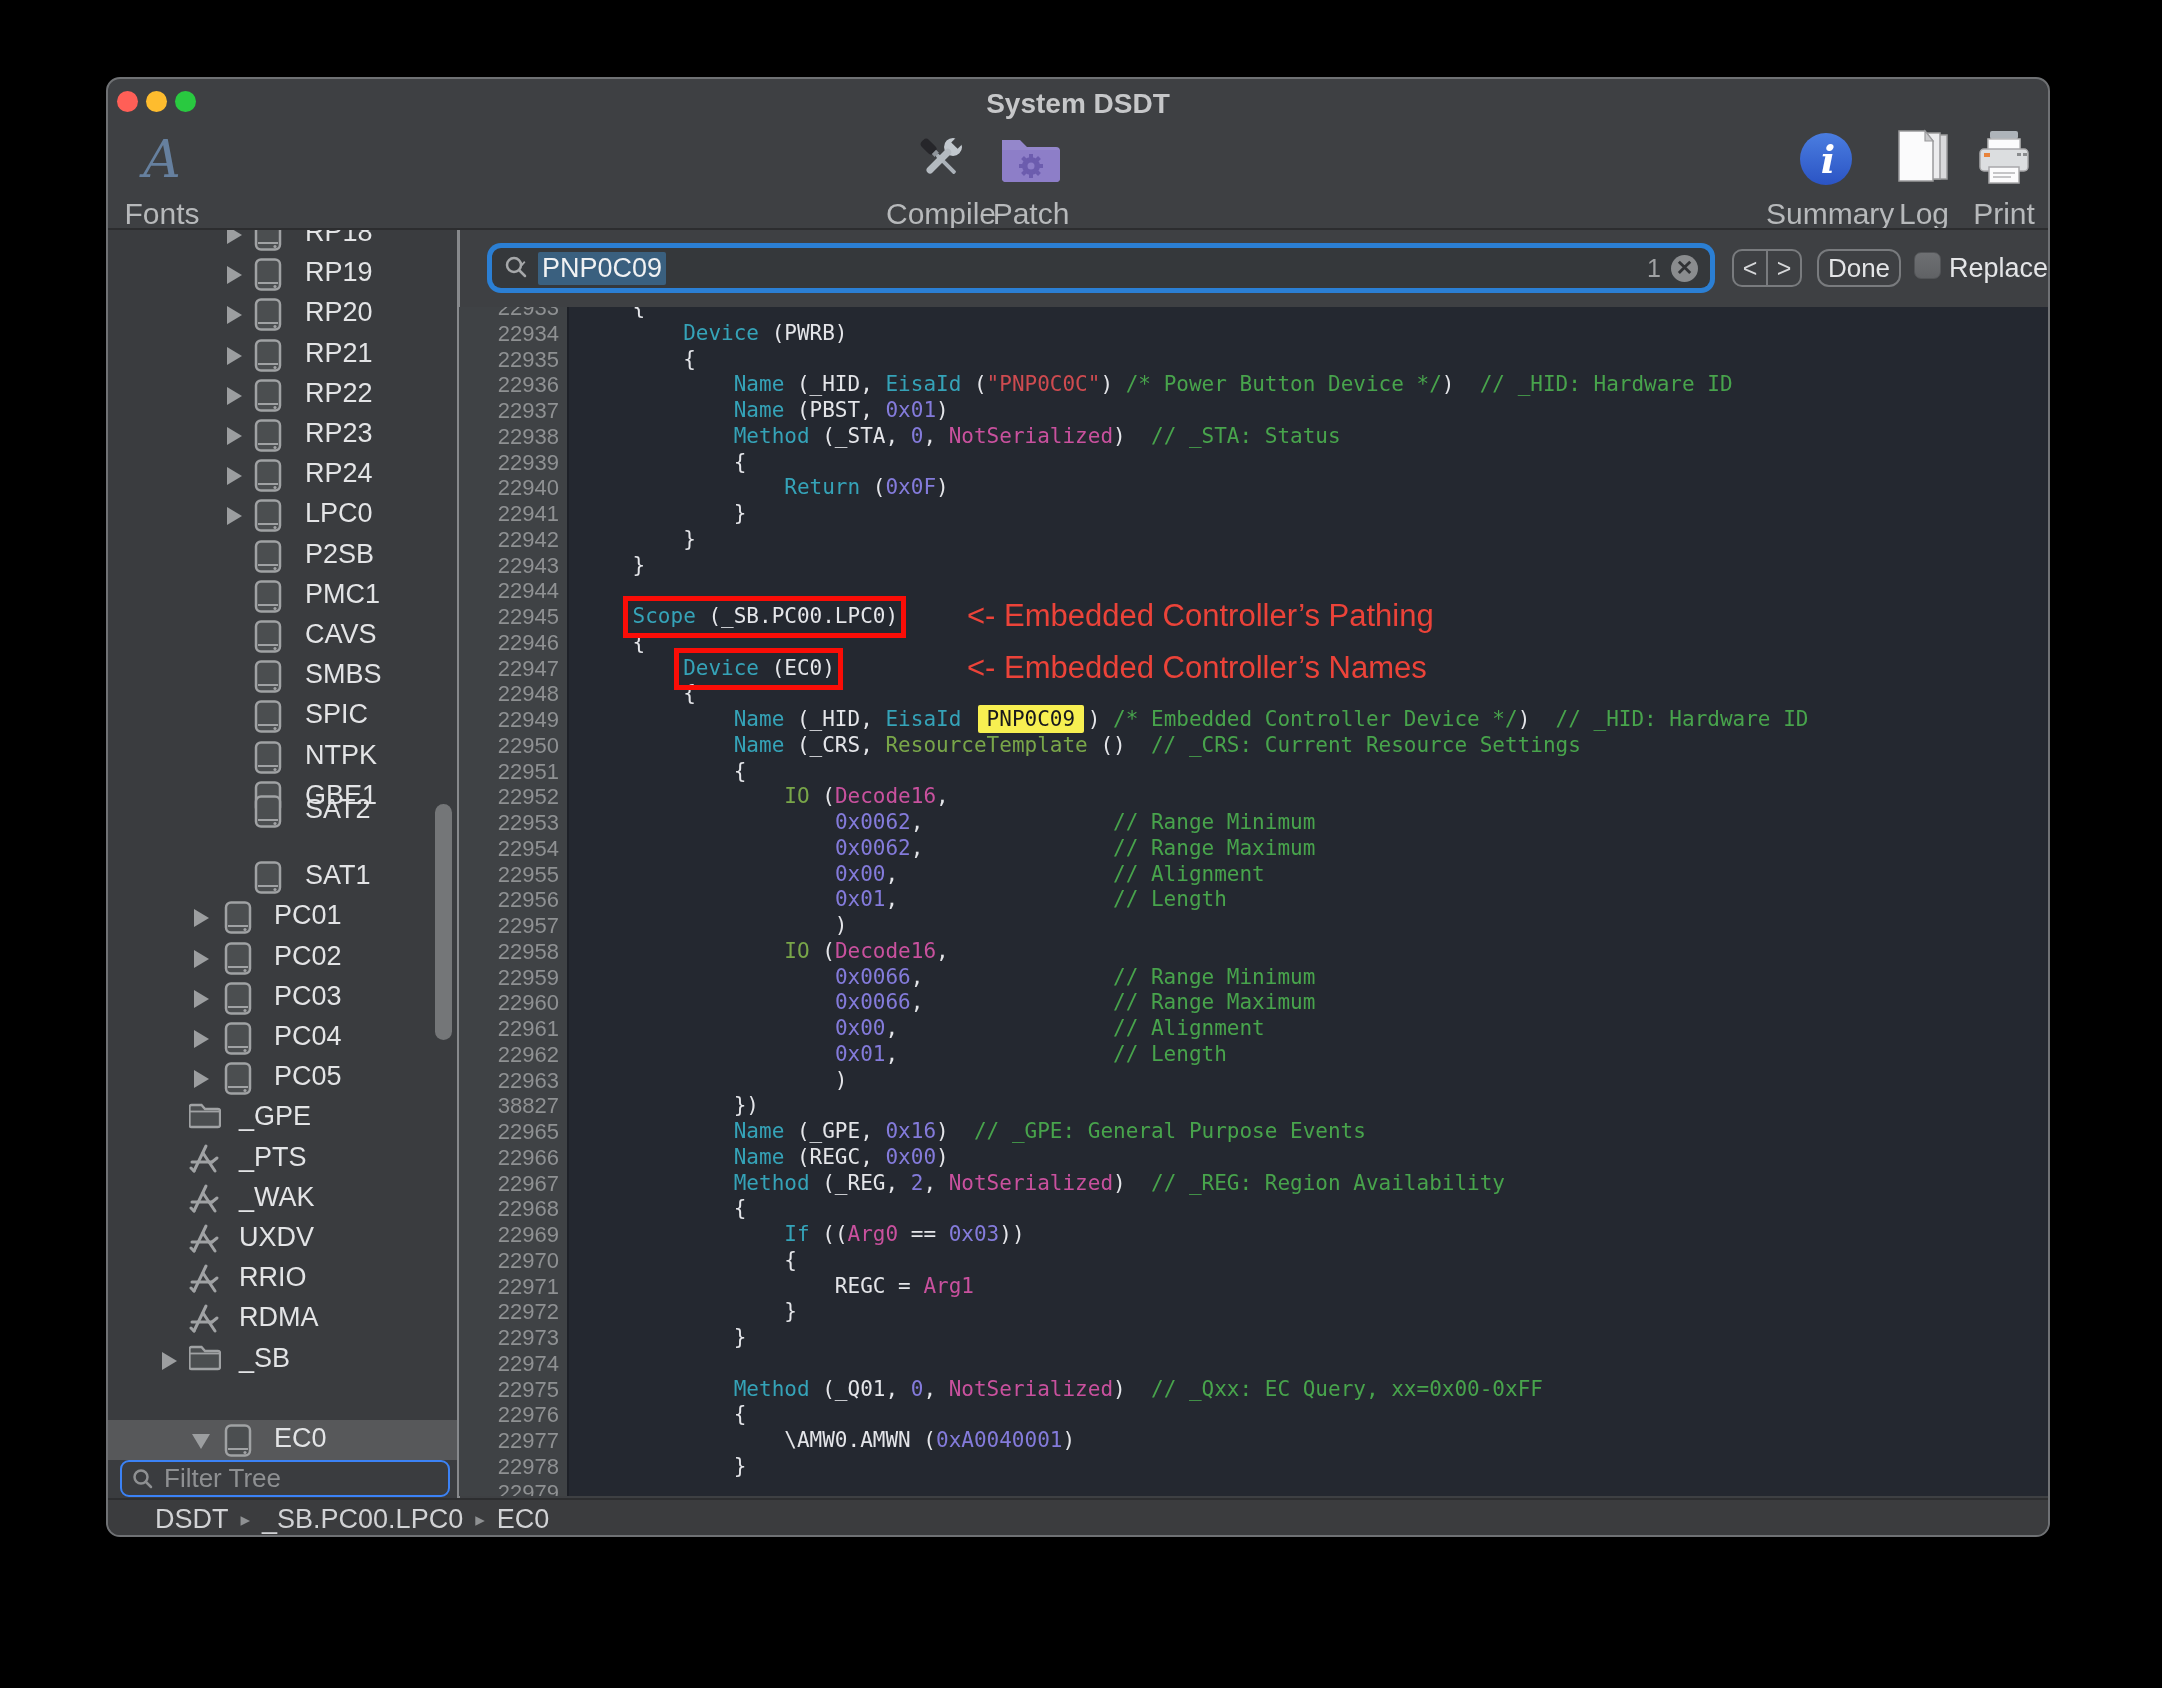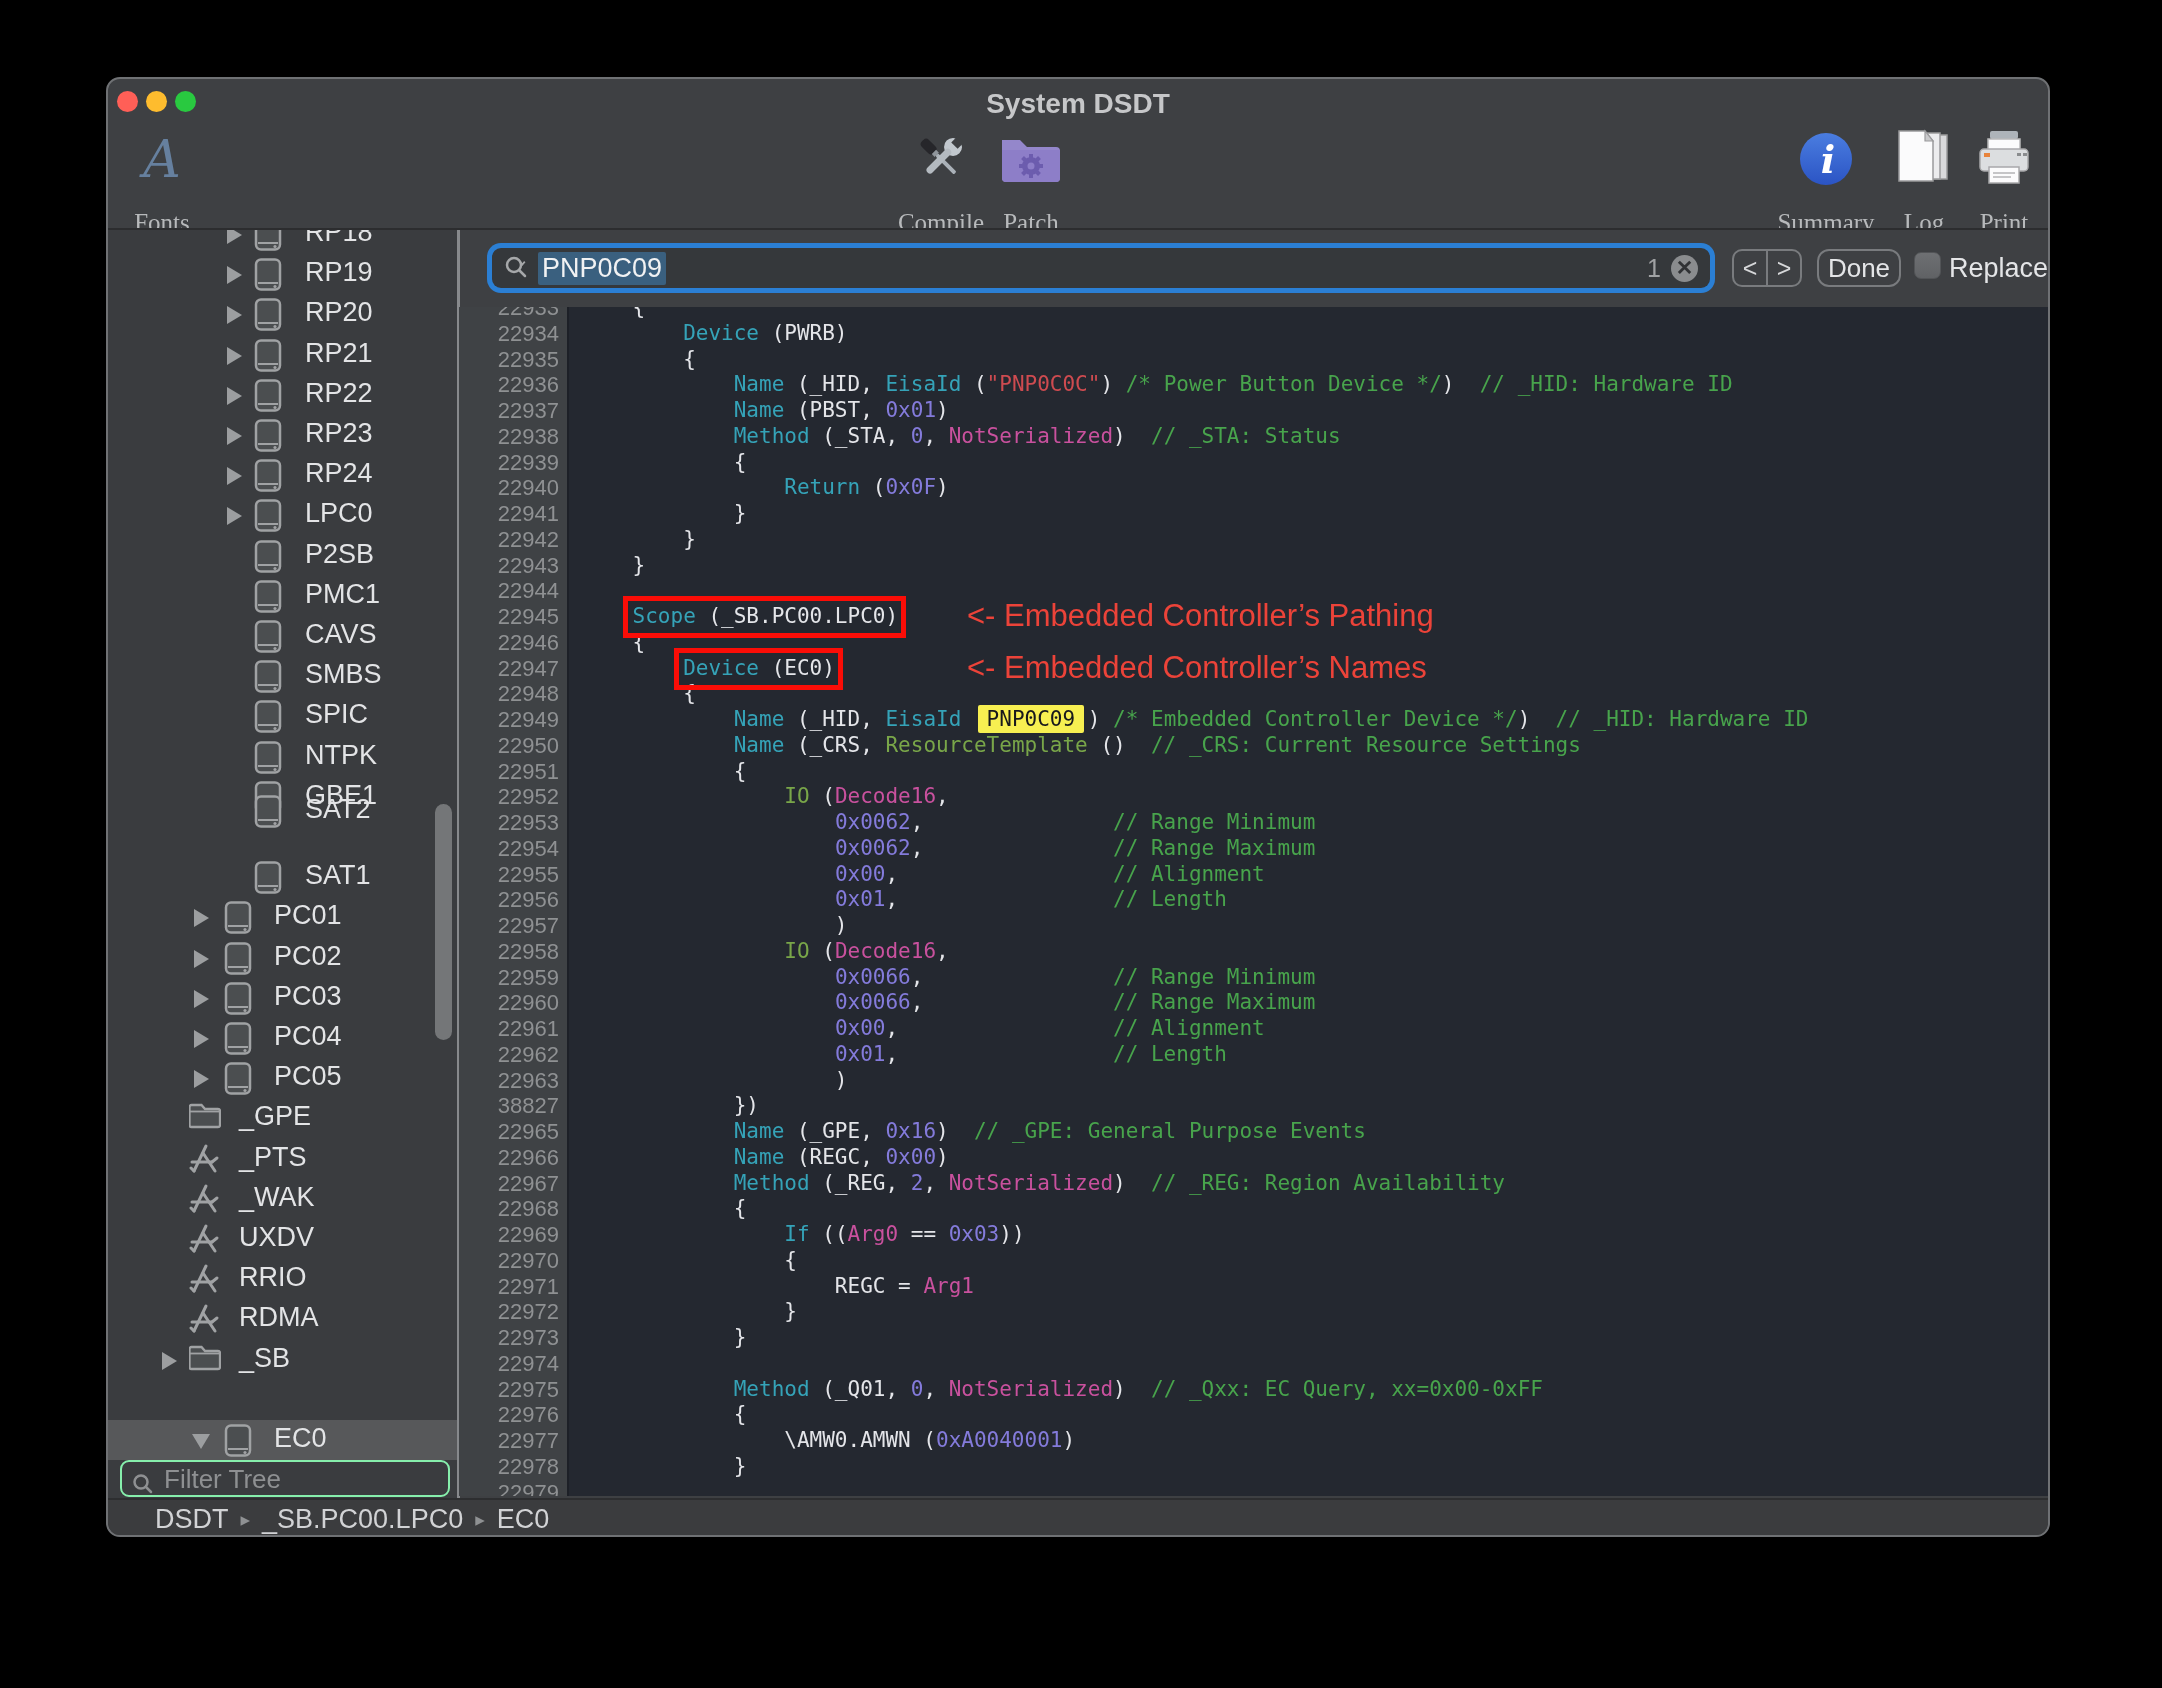--- a/index.html
+++ b/index.html
@@ -4,35 +4,35 @@
 <style>
   html,body{margin:0;padding:0;background:#000;width:2162px;height:1688px;font-family:"Liberation Sans",sans-serif;}
   *{box-sizing:border-box;}
   #window{position:absolute;left:106px;top:77px;width:1944px;height:1460px;background:#3E4043;
           border:2px solid #6F7174;border-radius:14px;overflow:hidden;}
   
   .traffic{position:absolute;width:21px;height:21px;border-radius:50%;top:12px;}
   #title{position:absolute;left:0;right:0;top:9px;text-align:center;font-size:28px;font-weight:600;color:#C6C7C9;}
   .tb-item{position:absolute;top:50px;width:120px;text-align:center;}
   .tb-icon{height:60px;display:flex;align-items:center;justify-content:center;}
-  .tb-label{margin-top:20px;font-size:25px;color:#B7B9BB;font-family:Liberation Serif, serif;}
+  .tb-label{margin-top:8px;font-size:30px;color:#B7B9BB;}
   #toolbar-sep{position:absolute;left:0;top:149px;width:100%;height:2px;background:#2C2D2F;}
   
   #sidebar{position:absolute;left:0;top:151px;width:351px;height:1268px;background:#3A3C3F;}
   #tree{position:absolute;left:0;top:0;width:349px;height:1230px;overflow:hidden;}
   .tree-row{position:absolute;left:0;width:349px;height:40px;}
   .tree-row.selected{background:#57585A;}
   .tree-label{position:absolute;top:3px;font-size:27px;color:#E3E4E6;white-space:nowrap;}
   .tri{position:absolute;top:12px;width:0;height:0;}
   .tri.r{border-left:15px solid #9C9EA0;border-top:9px solid transparent;border-bottom:9px solid transparent;}
   .tri.d{border-top:15px solid #9C9EA0;border-left:9px solid transparent;border-right:9px solid transparent;top:14px;}
   .tree-icon{position:absolute;top:4px;}
   #side-scrollbar{position:absolute;left:327px;top:574px;width:17px;height:236px;border-radius:9px;background:#747678;}
-  #filter-field{position:absolute;left:12px;top:1230px;width:330px;height:37px;border:2px solid #86efac;border-radius:9px;
-                display:flex;align-items:flex-end;padding:0 10px;color:#8E9092;font-size:26px;}
+  #filter-field{position:absolute;left:12px;top:1230px;width:330px;height:37px;border:2px solid #3b82f6;border-radius:9px;
+                display:flex;align-items:center;padding:0 10px;color:#8E9092;font-size:26px;}
   #filter-field .ph{margin-left:10px;}
   
   #splitter{position:absolute;left:349px;top:151px;width:3px;height:1268px;background:#87898C;}
   #splitter-dot{position:absolute;left:354px;top:781px;width:15px;height:15px;border-radius:50%;background:#5B5D60;}
   
   #findbar{position:absolute;left:352px;top:151px;width:1592px;height:77px;background:#3E4043;}
   #search-field{position:absolute;left:32px;top:18px;width:1218px;height:40px;background:#35383B;border-radius:9px;
                 box-shadow:0 0 0 5px #2B7FD4;display:flex;align-items:center;padding:0 12px;}
   #search-text{margin-left:8px;font-size:27px;color:#F1F2F3;background:#3A607F;padding:1px 4px;border-radius:2px;}
   #search-spacer{flex:1;}

